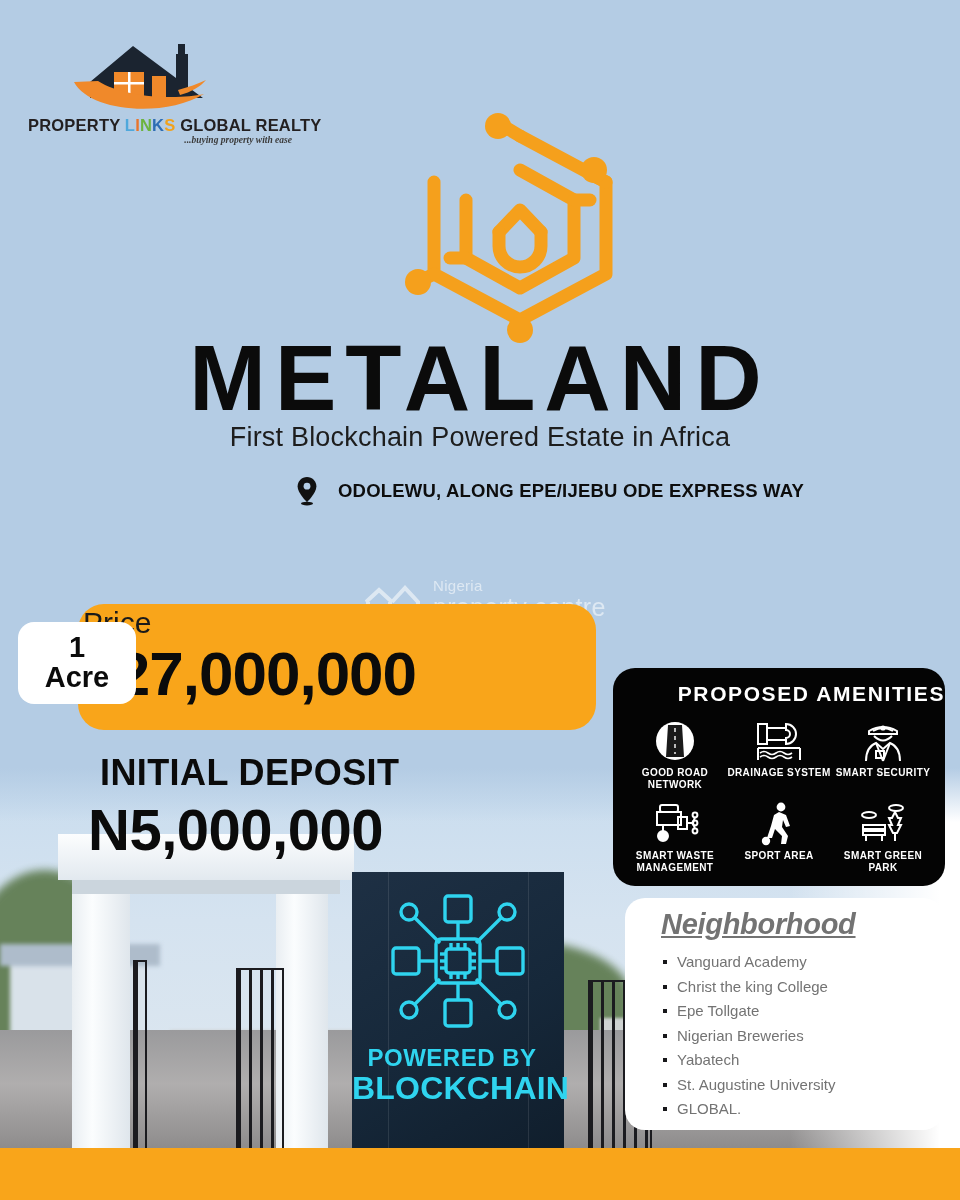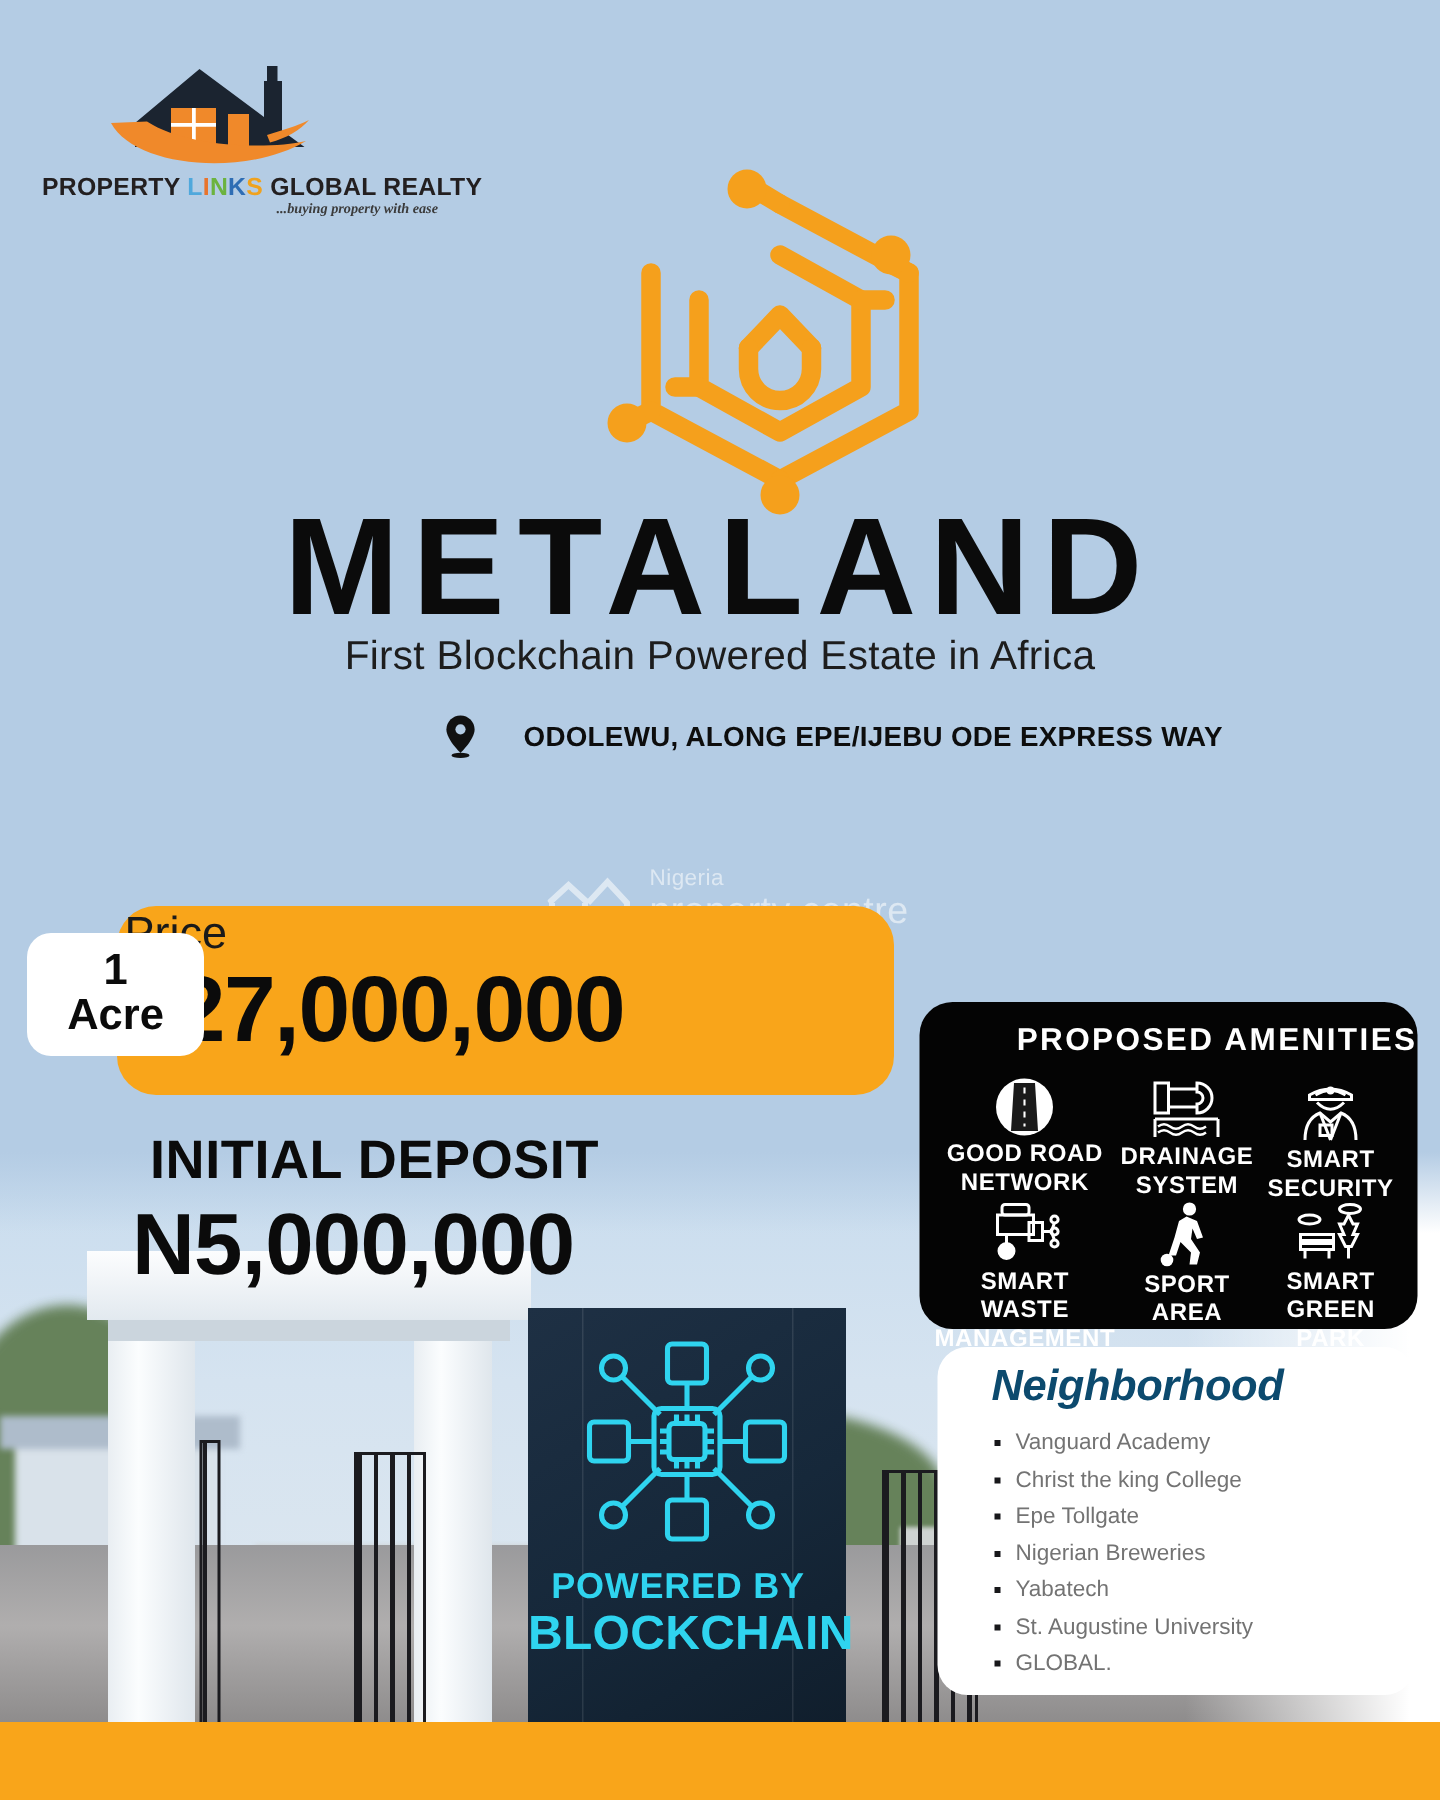--- a/index.html
+++ b/index.html
@@ -93,21 +93,21 @@
     font-size: 27px;
     color: #1d1d1d;
     letter-spacing: 0.2px;
   }
 
   
   .info-row {
     position: absolute;
     display: flex;
     align-items: center;
-    gap: 27px;
+    gap: 16px;
   }
   .info-row.loc  { left: 292px; top: 474px; }
   .info-row.cofo { left: 300px; top: 516px; }
   .info-icon {
     width: 30px; height: 34px;
     flex: 0 0 auto;
     display: flex;
     align-items: center;
     justify-content: center;
   }
@@ -354,21 +354,21 @@
     display: flex;
     flex-direction: column;
     align-items: center;
     justify-content: flex-start;
     padding-top: 2px;
   }
   .amen-ic { height: 46px; display: flex; align-items: center; justify-content: center; }
   .amen-lbl {
     margin-top: 3px;
     text-align: center;
-    font-size: 16px;
+    font-size: 10px;
     font-weight: bold;
     color: #ffffff;
     letter-spacing: 0.4px;
     line-height: 1.18;
     text-transform: uppercase;
   }
 
   
   .hood {
     position: absolute;
@@ -377,22 +377,23 @@
     background: #ffffff;
     border-radius: 20px;
     z-index: 8;
   }
   .hood-title {
     position: absolute;
     left: 36px; top: 10px;
     font-size: 29px;
     font-weight: bold;
     font-style: italic;
-    color: #0c4a6e;
+    color: #737373;
     letter-spacing: -0.3px;
+    text-decoration: underline;
   }
   .hood-list {
     position: absolute;
     left: 30px; top: 52px;
     margin: 0;
     padding: 0 0 0 22px;
     list-style: none;
   }
   .hood-list li {
     position: relative;

